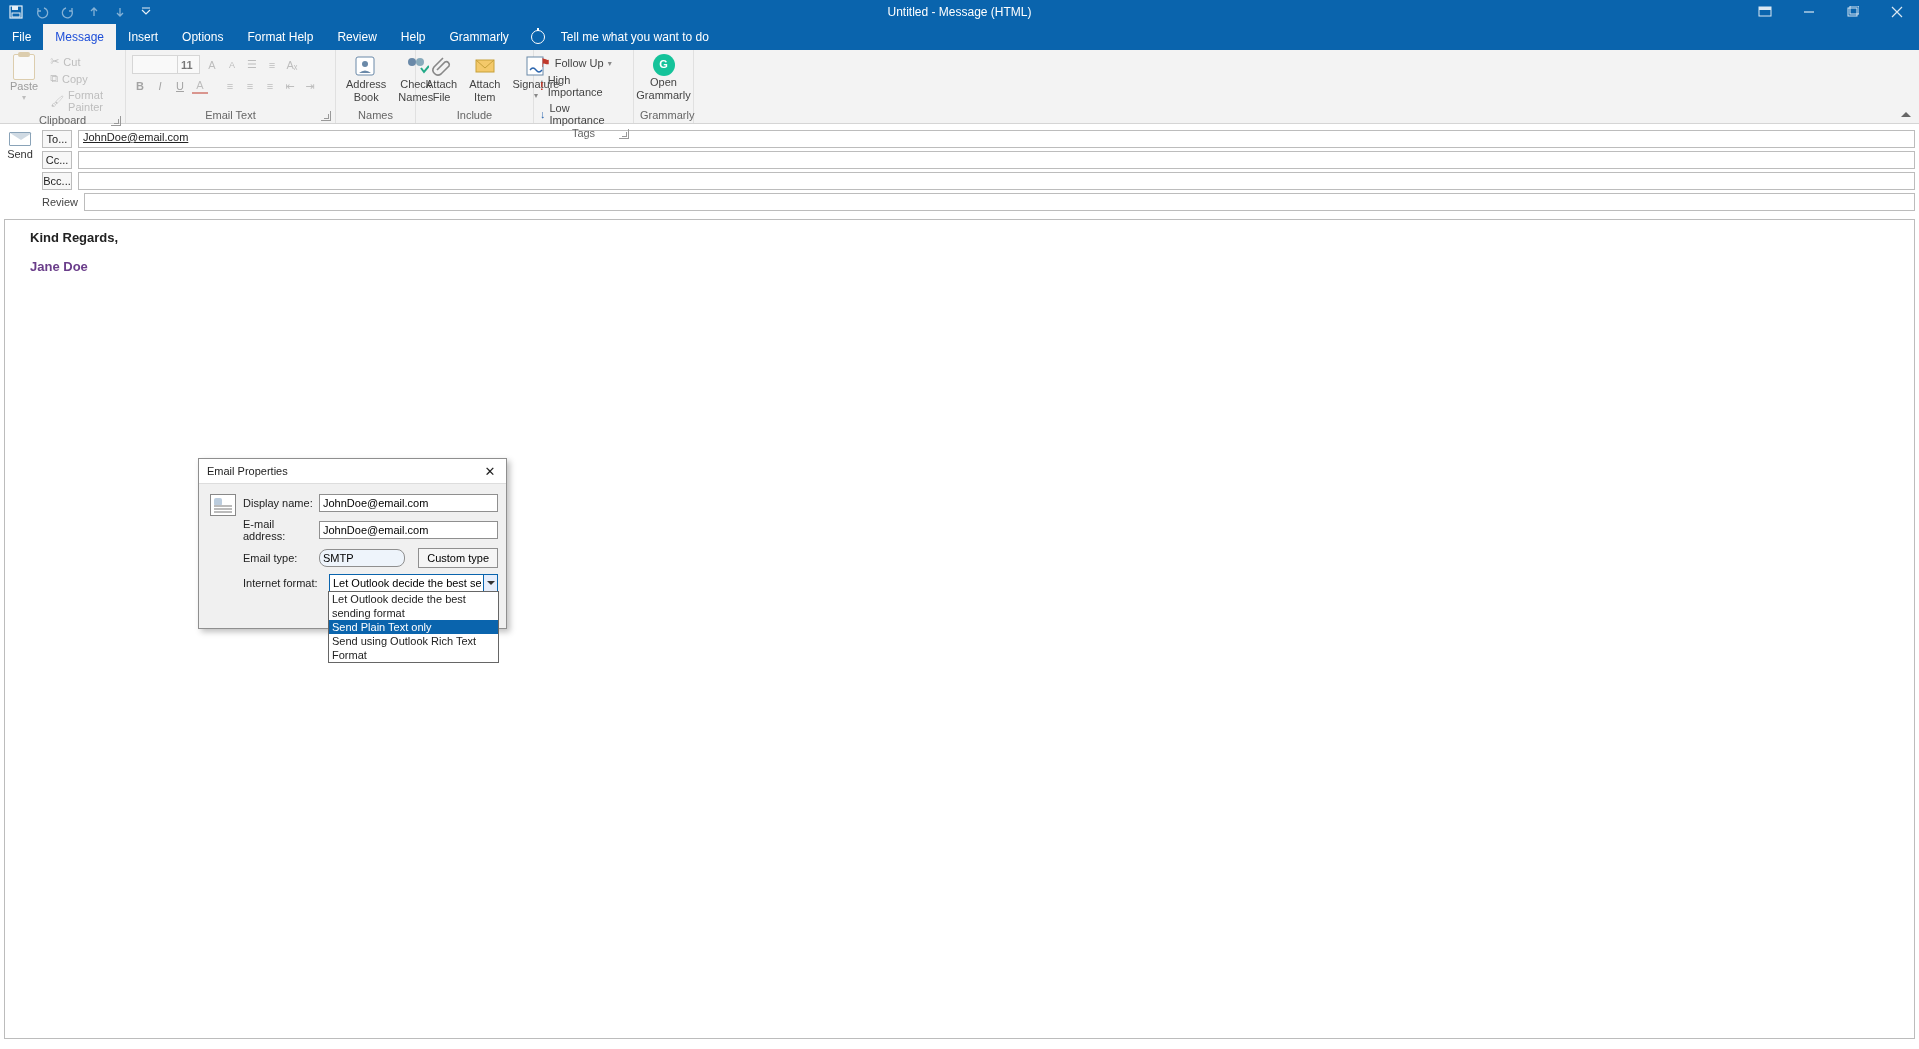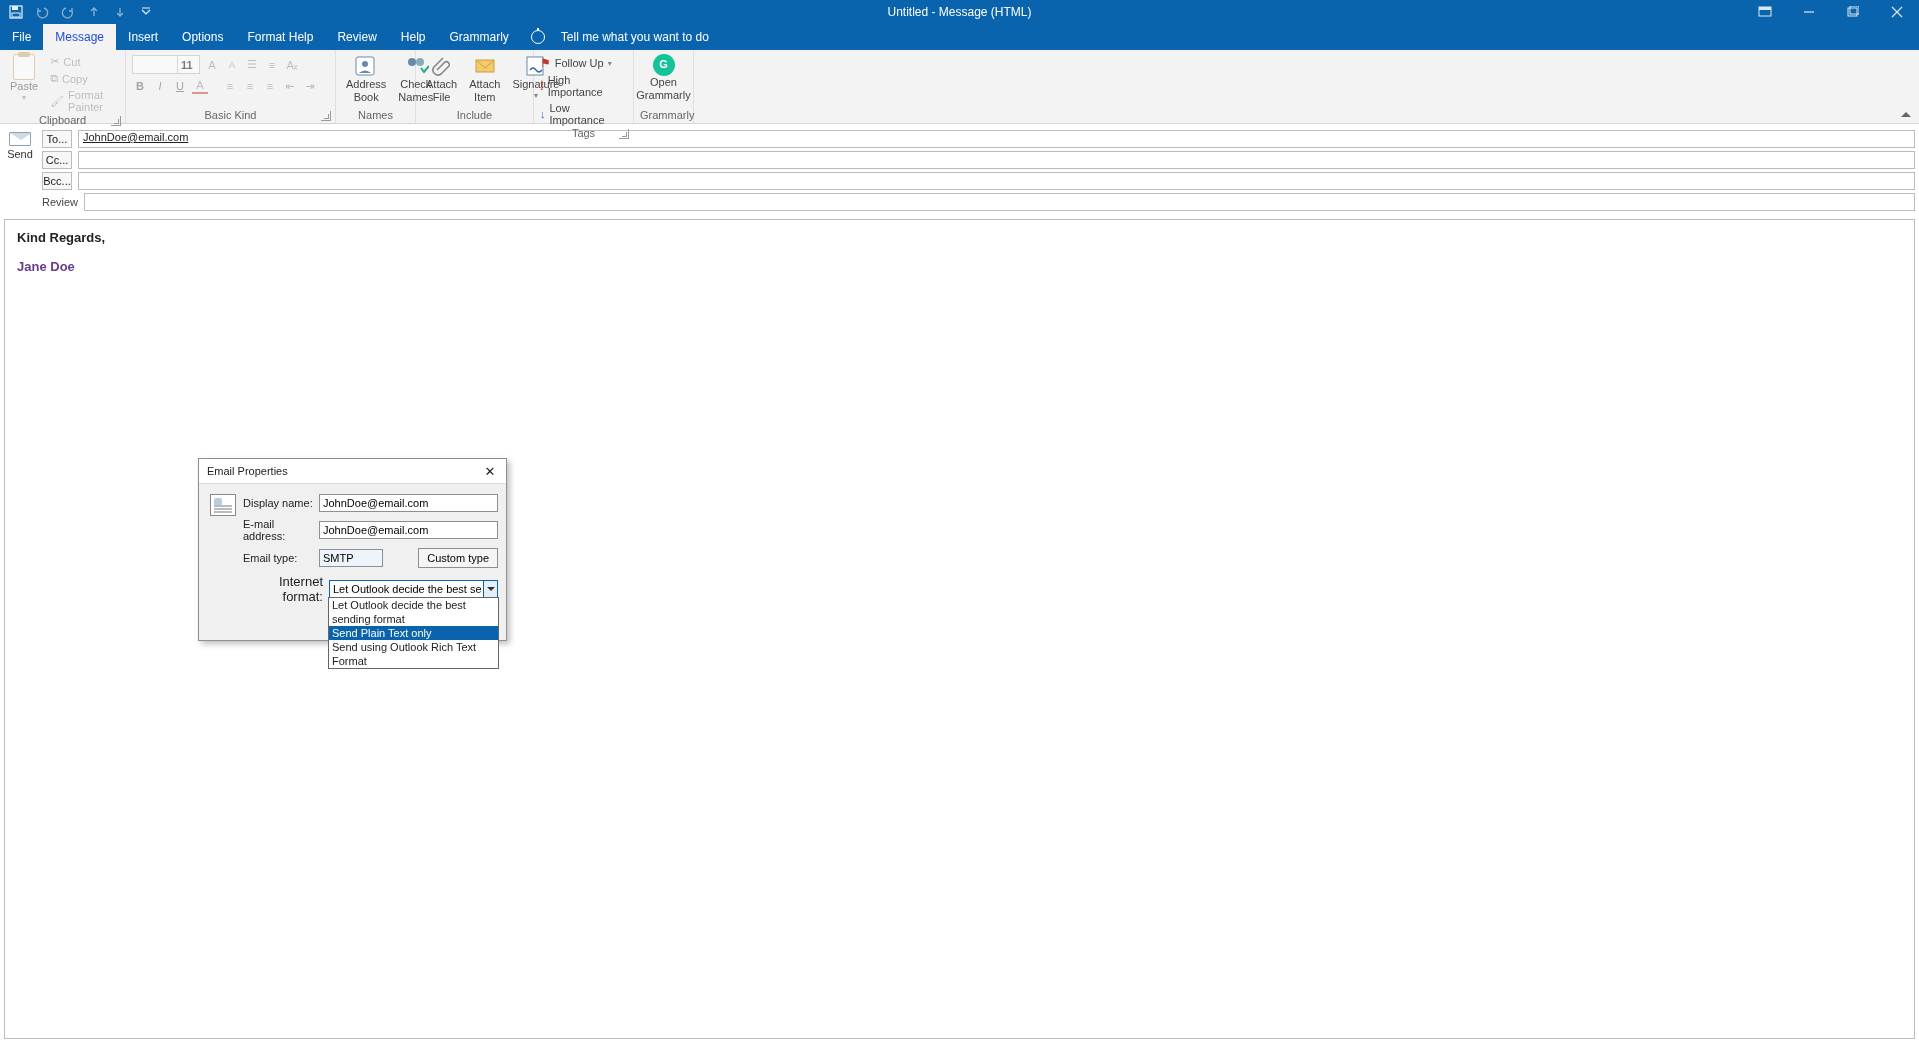--- a/index.html
+++ b/index.html
@@ -65,35 +65,35 @@
 .send-block .send-icn::before { content: ""; position: absolute; left: 0; top: 0; border-left: 11px solid transparent; border-right: 11px solid transparent; border-top: 7px solid #8aa3b8; opacity: 0.4; }
 .send-block .send-label { font-size: 11px; color: #333; }
 .addr-rows { flex: 1; display: flex; flex-direction: column; gap: 3px; }
 .addr-row { display: flex; align-items: center; gap: 6px; }
 .addr-btn { width: 30px; height: 18px; border: 1px solid #bcbcbc; background: #f7f7f7; font-size: 11px; display: flex; align-items: center; justify-content: center; cursor: pointer; }
 .addr-input { flex: 1; height: 18px; border: 1px solid #bcbcbc; padding: 0 4px; font-size: 11px; }
 .subj-label { width: 36px; text-align: right; font-size: 11px; color: #444; padding-right: 2px; }
 .to-chip { font-size: 11px; text-decoration: underline; color: #222; border-bottom: none; }
 
 
-.body-area { border: 1px solid #bcbcbc; margin: 6px 4px 0; height: 820px; padding: 10px 12px; font-size: 13px; background: #fff; position: relative; }
+.body-area { border: 1px solid #bcbcbc; margin: 6px 4px 0; height: 820px; padding: 10px 25px; font-size: 13px; background: #fff; position: relative; }
 .sig-name { color: #6a3d8a; font-weight: bold; margin-top: 14px; }
 
 
 .dialog { position: absolute; left: 193px; top: 238px; width: 309px; background: #f0f0f0; border: 1px solid #8f8f8f; box-shadow: 3px 3px 6px rgba(0,0,0,0.25); font-size: 11px; }
 .dialog .dlg-title { display: flex; justify-content: space-between; align-items: center; padding: 4px 8px; background: #fff; border-bottom: 1px solid #ddd; }
 .dialog .dlg-close { width: 16px; height: 16px; display: flex; align-items: center; justify-content: center; cursor: pointer; font-size: 13px; }
 .dialog .dlg-body { padding: 10px 8px 8px; }
 .dlg-row { display: flex; align-items: center; margin-bottom: 6px; gap: 6px; }
 .dlg-icon-cell { width: 32px; display: flex; align-items: flex-start; justify-content: center; }
 .dlg-form { flex: 1; }
 .dlg-label { width: 70px; font-size: 11px; color: #222; }
-.dlg-label-w { width: 80px; font-size: 13px; color: #222; text-align: right; }
+.dlg-label-w { width: 80px; font-size: 11px; color: #222; }
 .dlg-input { flex: 1; height: 18px; border: 1px solid #8f8f8f; background: #fff; padding: 0 3px; font-size: 11px; }
-.dlg-input.short { width: 64px; flex: none; background: #eef4fb; }
+.dlg-input.short { width: 86px; flex: none; background: #eef4fb; border-radius: 8px; }
 .dlg-btn { height: 20px; border: 1px solid #8f8f8f; background: #f5f5f5; padding: 0 8px; font-size: 11px; cursor: pointer; }
 .dlg-combo-wrap { position: relative; flex: 1; }
 .dlg-combo { width: 100%; height: 18px; border: 1px solid #0a64ad; background: #fff; font-size: 11px; padding: 0 16px 0 3px; }
 .dlg-combo-btn { position: absolute; right: 1px; top: 1px; width: 14px; height: 16px; background: #e6eefc; border-left: 1px solid #0a64ad; display: flex; align-items: center; justify-content: center; cursor: pointer; }
 .dlg-combo-btn::after { content: ""; border-left: 4px solid transparent; border-right: 4px solid transparent; border-top: 4px solid #333; }
 .dlg-dropdown { position: absolute; left: -1px; top: 17px; width: calc(100% + 2px); background: #fff; border: 1px solid #666; z-index: 5; }
 .dlg-dropdown .opt { padding: 0 3px; font-size: 11px; cursor: pointer; line-height: 14px; }
 .dlg-dropdown .opt.sel { background: #0a64ad; color: #fff; }
 .dlg-footer { display: flex; justify-content: flex-end; gap: 8px; padding: 0 8px 8px; }
 .dlg-footer .dlg-btn.ok { background: #e0e0e0; color: #888; width: 54px; }
@@ -234,21 +234,21 @@
         <span class="mini-icon under disabled">U</span>
         <span class="mini-icon disabled" style="border-bottom:2px solid #c0392b">A</span>
         <span style="width:6px"></span>
         <span class="mini-icon disabled">≡</span>
         <span class="mini-icon disabled">≡</span>
         <span class="mini-icon disabled">≡</span>
         <span class="mini-icon disabled">⇤</span>
         <span class="mini-icon disabled">⇥</span>
       </div>
     </div>
-    <div class="group-label"><span>Basic Kind</span><span class="dlaunch"></span></div>
+    <div class="group-label"><span>Email Text</span><span class="dlaunch"></span></div>
   </div>
 
   <div class="group" style="width:80px">
     <div class="row" style="align-items:flex-start">
       <div class="btn-big">
         <svg class="ico-addrbook" viewBox="0 0 26 24">
             <rect x="3" y="3" width="18" height="18" rx="2" fill="#fff" stroke="#6a89a8"></rect>
             <circle cx="12" cy="10" r="3" fill="#6a89a8"></circle>
             <path d="M6 19 Q12 14 18 19" fill="#6a89a8"></path>
           </svg>

